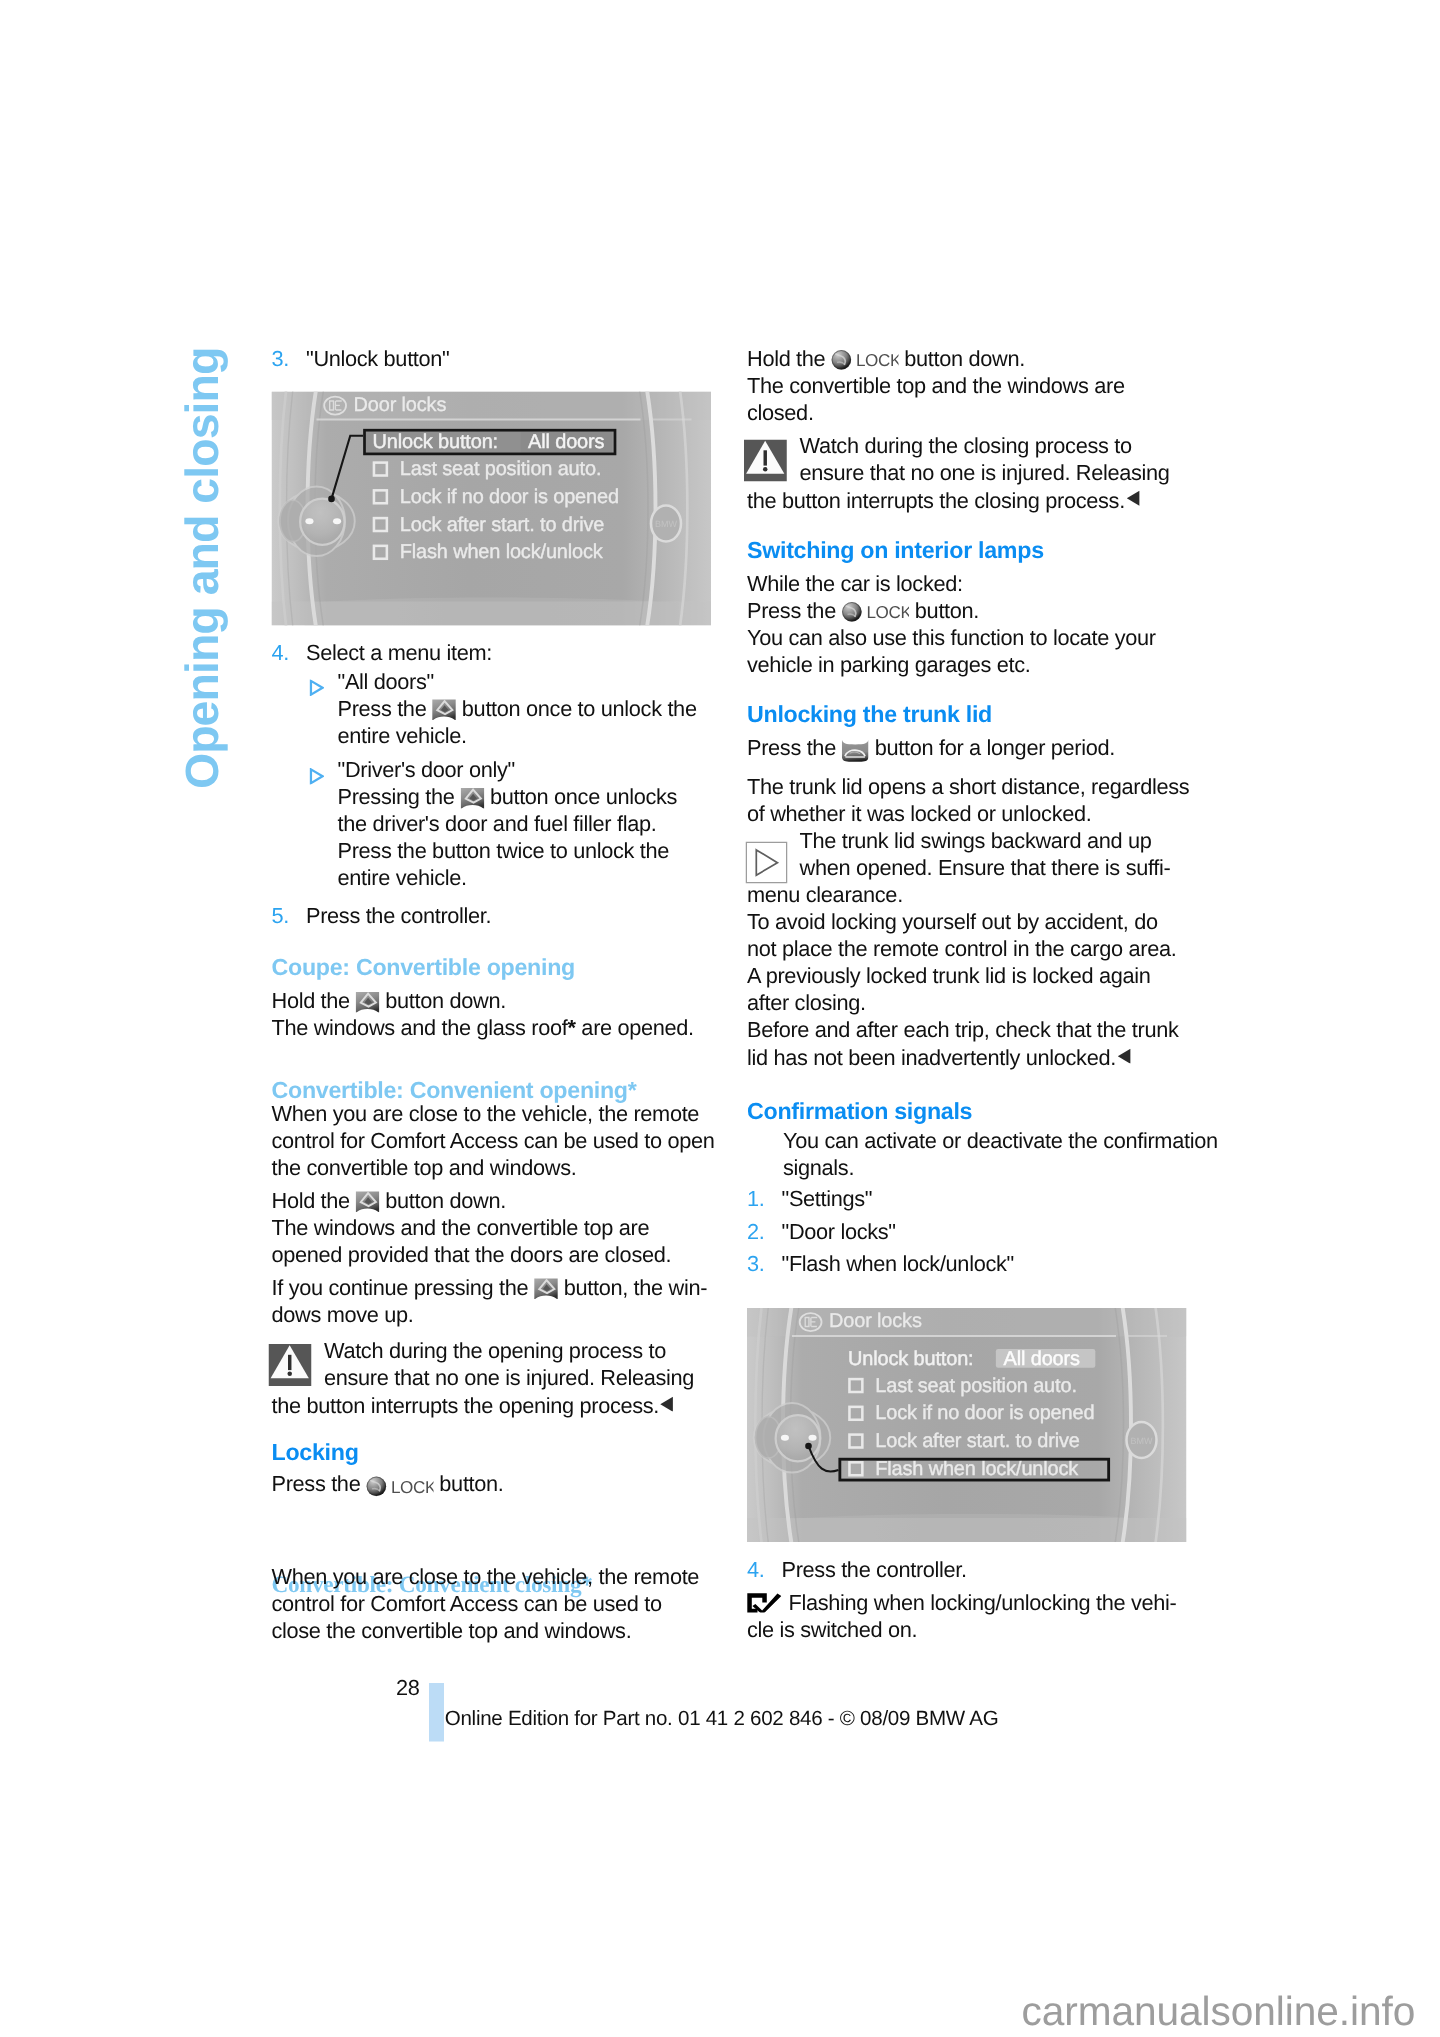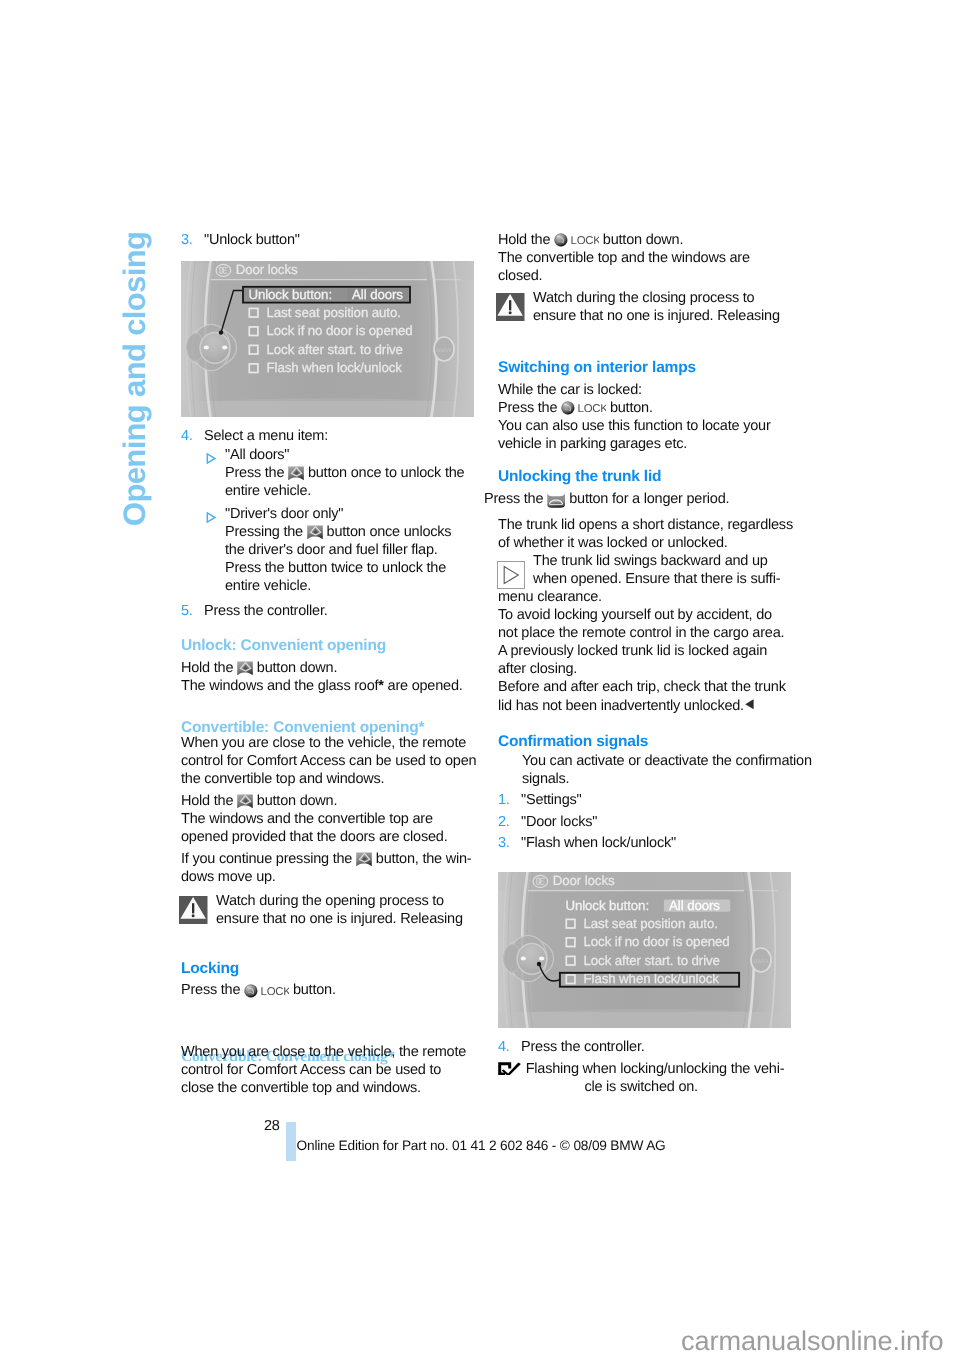--- a/index.html
+++ b/index.html
@@ -144,21 +144,21 @@
                   </linearGradient>
                 </defs>
                 <path d="M0.2,0.4 L15.8,0.4 L15.8,14.4 C13.1,12.2 10.9,11.6 8,11.6 C5.1,11.6 2.9,12.2 0.2,14.4 Z" fill="url(#ug)"></path>
                 <path d="M8.4,1.4 L13.6,7.4 L8.7,10.1 L3.5,7.5 Z" fill="none" stroke="#dcdcdc" stroke-width="1.3"></path>
                 <path d="M8.4,4.2 L11.0,7.3 L8.6,8.7 L6.0,7.4 Z" fill="#565656"></path>
               </svg></span> button once unlocks<br>the driver's door and fuel filler flap.<br>Press the button twice to unlock the<br>entire vehicle.</span></div>
       </div>
       <div class="blk" style="left:181px;top:601.9px;">
         <div class="numrow"><span class="n">5.</span><span>Press the controller.</span></div>
       </div>
-      <div class="h2 lite" style="left:181px;top:637.4px;">Unlock: Convenient opening</div>
+      <div class="h2 lite" style="left:181px;top:637.4px;">Coupe: Convertible opening</div>
       <div class="blk " style="left:181px;top:658.9px;">Hold the <span class="ic" style="width:16px;height:14.6px;vertical-align:-3.6px;"><svg width="16" height="14.6" viewBox="0 0 16 14.6" xmlns="http://www.w3.org/2000/svg">
             <defs>
               <linearGradient id="ug" x1="0.12" y1="0" x2="0.5" y2="1">
                 <stop offset="0" stop-color="#a8a8a8"></stop>
                 <stop offset="0.4" stop-color="#8c8c8c"></stop>
                 <stop offset="0.72" stop-color="#6a6a6a"></stop>
                 <stop offset="1" stop-color="#2f2f2f"></stop>
               </linearGradient>
             </defs>
             <path d="M0.2,0.4 L15.8,0.4 L15.8,14.4 C13.1,12.2 10.9,11.6 8,11.6 C5.1,11.6 2.9,12.2 0.2,14.4 Z" fill="url(#ug)"></path>
@@ -195,20 +195,23 @@
           </svg></span> button, the win-<br>dows move up.</div>
       <div class="blk" style="left:181px;top:891.9px;position:absolute;">
         <span class="ic" style="width:28.5px;height:28px;position:absolute;left:-2px;top:4.4px;"><svg width="28.5" height="28" viewBox="0 0 28.5 28" xmlns="http://www.w3.org/2000/svg">
             <rect x="0" y="0" width="28.5" height="28" fill="#565656"></rect>
             <path d="M14.1,0.9 L26.9,22.8 L1.4,22.8 Z" fill="#fbfbfb"></path>
             <rect x="13.0" y="7.2" width="2.3" height="10.2" fill="#2e2e2e"></rect>
             <circle cx="14.15" cy="19.8" r="1.5" fill="#2e2e2e"></circle>
           </svg></span>
         <div style="padding-left:35px">Watch during the opening process to</div>
         <div style="padding-left:35px">ensure that no one is injured. Releasing</div>
+        <div>the button interrupts the opening process.<span style="display:inline-block;width:8.8px;height:10.4px;vertical-align:0.9px;margin-left:0.8px;"><svg width="8.8" height="10.4" viewBox="0 0 8.8 10.4" xmlns="http://www.w3.org/2000/svg">
+              <path d="M0.2,5.2 L8.6,0.2 L8.6,10.2 Z" fill="#2b2b2b"></path>
+            </svg></span></div>
       </div>
       <div class="h2" style="left:181px;top:959.9px;">Locking</div>
       <div class="blk " style="left:181px;top:981.4px;">Press the <span class="ic" style="width:45px;height:14px;vertical-align:-3.2px;"><svg width="45" height="14" viewBox="0 0 45 14" xmlns="http://www.w3.org/2000/svg">
             <defs>
               <radialGradient id="lgr" cx="0.33" cy="0.24" r="0.75">
                 <stop offset="0" stop-color="#cfcfcf"></stop>
                 <stop offset="0.3" stop-color="#a5a5a5"></stop>
                 <stop offset="0.58" stop-color="#828282"></stop>
                 <stop offset="0.82" stop-color="#4a4a4a"></stop>
                 <stop offset="1" stop-color="#161616"></stop>
@@ -240,40 +243,43 @@
           </svg></span> button down.<br>The convertible top and the windows are<br>closed.</div>
       <div class="blk" style="left:498px;top:288.5px;position:absolute;">
         <span class="ic" style="width:28.5px;height:28px;position:absolute;left:-2px;top:4.4px;"><svg width="28.5" height="28" viewBox="0 0 28.5 28" xmlns="http://www.w3.org/2000/svg">
             <rect x="0" y="0" width="28.5" height="28" fill="#565656"></rect>
             <path d="M14.1,0.9 L26.9,22.8 L1.4,22.8 Z" fill="#fbfbfb"></path>
             <rect x="13.0" y="7.2" width="2.3" height="10.2" fill="#2e2e2e"></rect>
             <circle cx="14.15" cy="19.8" r="1.5" fill="#2e2e2e"></circle>
           </svg></span>
         <div style="padding-left:35px">Watch during the closing process to</div>
         <div style="padding-left:35px">ensure that no one is injured. Releasing</div>
+        <div>the button interrupts the closing process.<span style="display:inline-block;width:8.8px;height:10.4px;vertical-align:0.9px;margin-left:0.8px;"><svg width="8.8" height="10.4" viewBox="0 0 8.8 10.4" xmlns="http://www.w3.org/2000/svg">
+              <path d="M0.2,5.2 L8.6,0.2 L8.6,10.2 Z" fill="#2b2b2b"></path>
+            </svg></span></div>
       </div>
       <div class="h2" style="left:498px;top:358.6px;">Switching on interior lamps</div>
       <div class="blk " style="left:498px;top:380.7px;">While the car is locked:<br>Press the <span class="ic" style="width:45px;height:14px;vertical-align:-3.2px;"><svg width="45" height="14" viewBox="0 0 45 14" xmlns="http://www.w3.org/2000/svg">
             <defs>
               <radialGradient id="lgr" cx="0.33" cy="0.24" r="0.75">
                 <stop offset="0" stop-color="#cfcfcf"></stop>
                 <stop offset="0.3" stop-color="#a5a5a5"></stop>
                 <stop offset="0.58" stop-color="#828282"></stop>
                 <stop offset="0.82" stop-color="#4a4a4a"></stop>
                 <stop offset="1" stop-color="#161616"></stop>
               </radialGradient>
             </defs>
             <circle cx="6.9" cy="6.9" r="6.5" fill="url(#lgr)"></circle>
             <path d="M2.6,2.6 C4.6,4.4 6.6,3.6 8.3,5.3 C9.4,6.4 9.9,8.4 8.8,10.2" fill="none" stroke="#dadada" stroke-width="1.1" opacity="0.7"></path>
             <path d="M4.0,8.6 C5.8,8.0 8.0,8.6 9.4,10.2" fill="none" stroke="#cfcfcf" stroke-width="0.9" opacity="0.55"></path>
             <circle cx="6.9" cy="6.9" r="6.2" fill="none" stroke="#2a2a2a" stroke-width="0.7" opacity="0.45"></circle>
             <text x="16.6" y="11.3" font-family="Liberation Sans, sans-serif" font-size="11.4" letter-spacing="-0.25" fill="#4f4f4f">LOCK</text>
           </svg></span> button.<br>You can also use this function to locate your<br>vehicle in parking garages etc.</div>
       <div class="h2" style="left:498px;top:467.9px;">Unlocking the trunk lid</div>
-      <div class="blk " style="left:484px;top:489.5px;">Press the <span class="ic" style="width:18.3px;height:15px;vertical-align:-5.5px;"><svg width="18.3" height="15" viewBox="0 0 18.3 15" xmlns="http://www.w3.org/2000/svg">
+      <div class="blk " style="left:498px;top:489.5px;">Press the <span class="ic" style="width:18.3px;height:15px;vertical-align:-5.5px;"><svg width="18.3" height="15" viewBox="0 0 18.3 15" xmlns="http://www.w3.org/2000/svg">
             <defs>
               <linearGradient id="tgr" x1="0" y1="0" x2="0.1" y2="1">
                 <stop offset="0" stop-color="#9e9e9e"></stop>
                 <stop offset="0.35" stop-color="#8f8f8f"></stop>
                 <stop offset="0.62" stop-color="#8a8a8a"></stop>
                 <stop offset="0.86" stop-color="#595959"></stop>
                 <stop offset="1" stop-color="#1f1f1f"></stop>
               </linearGradient>
             </defs>
             <path d="M0.3,0.2 C1.0,2.6 2.6,3.3 9.1,3.3 C15.6,3.3 17.3,2.6 18.0,0.2 L18.0,11.5 C18.0,13.6 16.6,14.8 13.3,14.8 L5,14.8 C1.7,14.8 0.3,13.6 0.3,11.5 Z" fill="url(#tgr)"></path>
@@ -372,21 +378,21 @@
           </g>
           <ellipse cx="263" cy="88" rx="10" ry="12" fill="#b1b1b1" stroke="#dbdbdb" stroke-width="1.7"></ellipse>
           <text x="263" y="90.5" font-family="Liberation Sans, sans-serif" font-size="6" fill="#c2c2c2" text-anchor="middle">BMW</text>
           <path d="M61,108 C52,111 47,108 41,92" fill="none" stroke="#161616" stroke-width="1.4"></path>
           <circle cx="41" cy="92" r="2.2" fill="#161616"></circle>
         </svg>
       </div>
       <div class="blk" style="left:498px;top:1038.4px;">
         <div class="numrow"><span class="n">4.</span><span>Press the controller.</span></div>
       </div>
-      <div class="blk " style="left:498px;top:1060px;text-align:center;"><span class="ic" style="width:23.2px;height:13.6px;vertical-align:-2.2px;margin-right:4.5px;"><svg width="23.2" height="13.6" viewBox="0 0 23.2 13.6" xmlns="http://www.w3.org/2000/svg">
+      <div class="blk " style="left:498px;top:1060px;"><span class="ic" style="width:23.2px;height:13.6px;vertical-align:-2.2px;margin-right:4.5px;"><svg width="23.2" height="13.6" viewBox="0 0 23.2 13.6" xmlns="http://www.w3.org/2000/svg">
             <path d="M0.2,0.2 L13.2,0.2 L13.2,6.4 L10.2,6.4 L10.2,3.2 L3.2,3.2 L3.2,10.5 L7.0,10.5 L7.0,13.5 L0.2,13.5 Z" fill="#000"></path>
             <path d="M5.6,7.4 L10.1,11.6 L20.3,0.4 L22.9,2.0 L10.3,14.5 L3.6,8.6 Z" fill="#000"></path>
           </svg></span>Flashing when locking/unlocking the vehi-<br>cle is switched on.</div>
     </div>
   <div class="pagenum">28</div>
   <div class="footbar"></div>
   <div class="footnote">Online Edition for Part no. 01 41 2 602 846 - © 08/09 BMW AG</div>
   <div class="watermark">carmanualsonline.info</div>
 </div>
 

